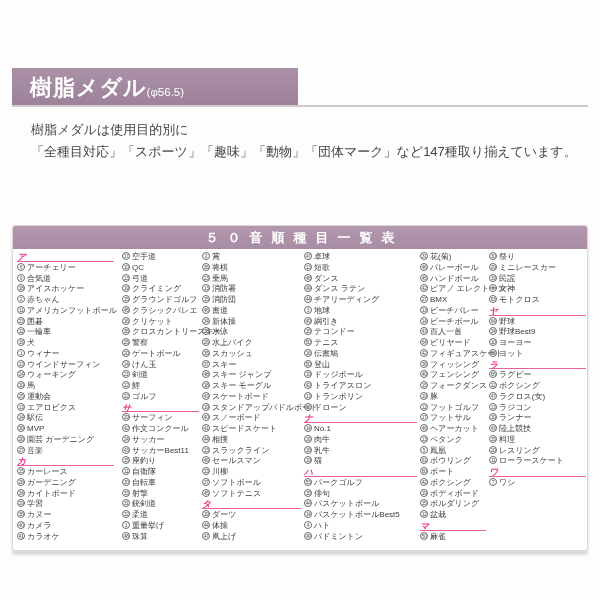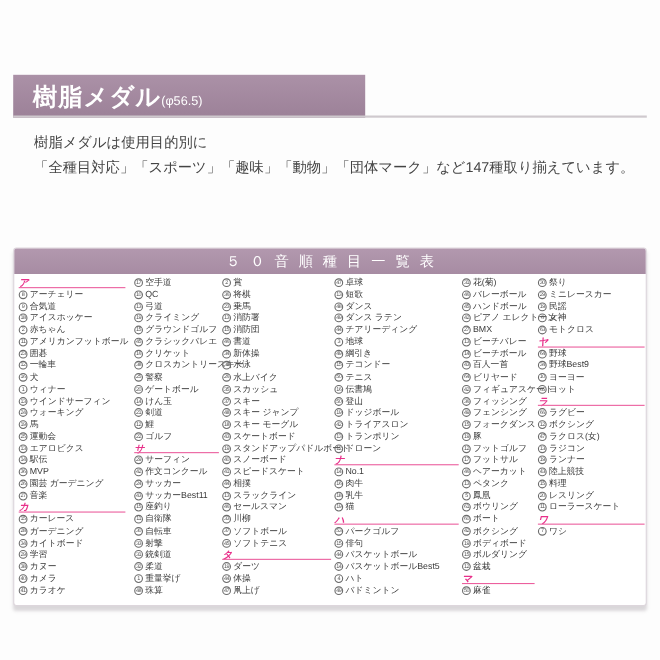--- a/index.html
+++ b/index.html
@@ -3,41 +3,41 @@
 <meta charset="utf-8">
 <style>
   html,body{margin:0;padding:0;}
   body{
     width:600px;height:600px;position:relative;background:#fdfdfd;
     font-family:"Liberation Sans","DejaVu Sans",sans-serif;
     color:#3c3c3c;overflow:hidden;
   }
   
   .title-bar{
-    position:absolute;left:12px;top:68px;width:320px;height:39px;
+    position:absolute;left:12px;top:68px;width:286px;height:39px;
     background:linear-gradient(180deg,#ab91a7,#9c8198);
     display:flex;align-items:center;padding-left:18px;box-sizing:border-box;
   }
   .title-main{color:#fff;font-size:22px;font-weight:bold;letter-spacing:1px;}
   .title-dia{color:#fff;font-size:11.5px;margin-left:0;margin-top:8px;}
   .title-rule{
     position:absolute;left:12px;top:105px;width:576px;height:2px;background:#cfc9ce;
   }
   
   .intro{position:absolute;left:13px;top:119px;width:580px;margin-left:18px;}
   .intro p{margin:0;font-size:13px;line-height:21.5px;color:#444;}
   
   .table-box{
     position:absolute;left:12px;top:225px;width:576px;height:326px;
     background:#fff;border:1px solid #ddd6dc;border-radius:3px;
     box-shadow:0 4px 3px rgba(130,120,130,.28);box-sizing:border-box;
   }
   .table-title{
     height:23px;background:linear-gradient(180deg,#b298ae,#a78ca3);
-    color:#fff;font-size:13px;font-weight:normal;text-align:center;
+    color:#fff;font-size:13px;font-weight:bold;text-align:center;
     line-height:23px;letter-spacing:9px;text-indent:9px;
     border-radius:2px 2px 0 0;
   }
   .table-body{position:relative;width:100%;height:301px;}
   .col{position:absolute;top:3px;}
   .col .row{height:10.75px;line-height:10.75px;white-space:nowrap;font-size:8px;color:#3a3a3a;}
   .num{
     display:inline-block;width:8px;height:8px;border:0.8px solid #6b6b6b;border-radius:50%;
     font-size:5px;line-height:7.5px;text-align:center;color:#555;
     vertical-align:1px;margin-right:2px;box-sizing:border-box;

